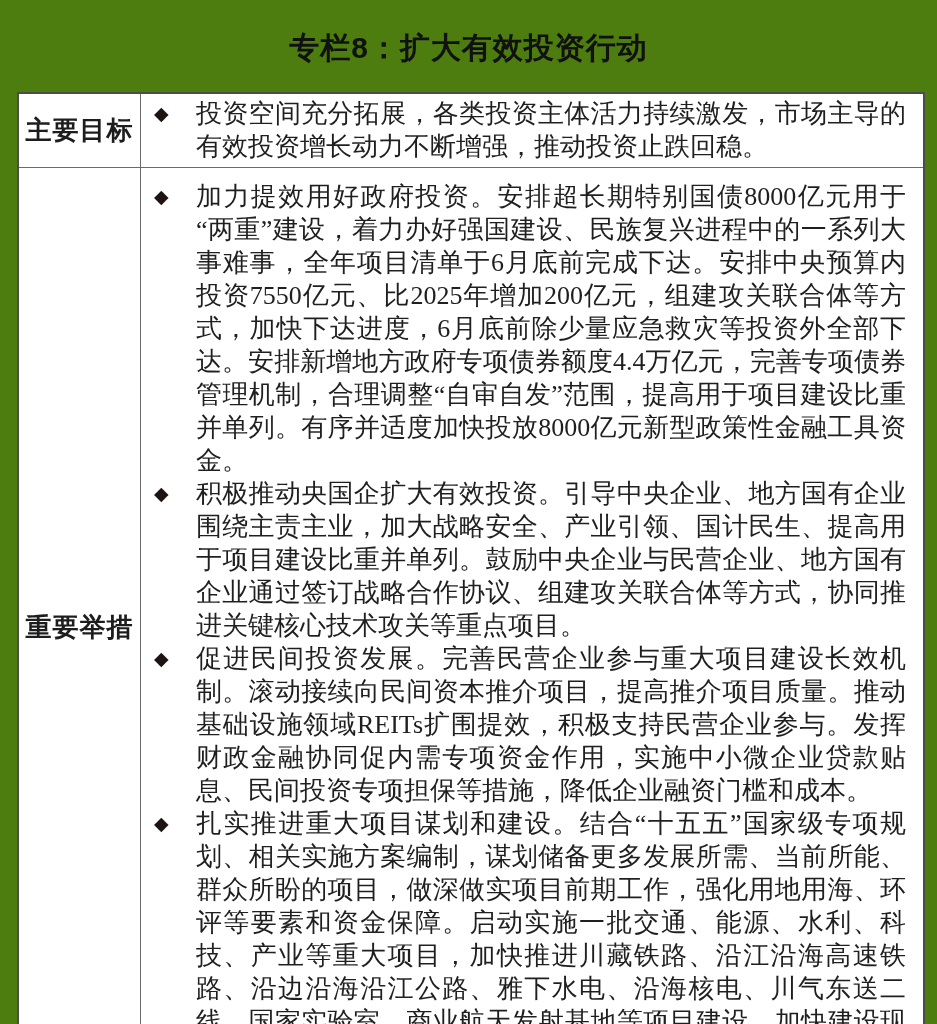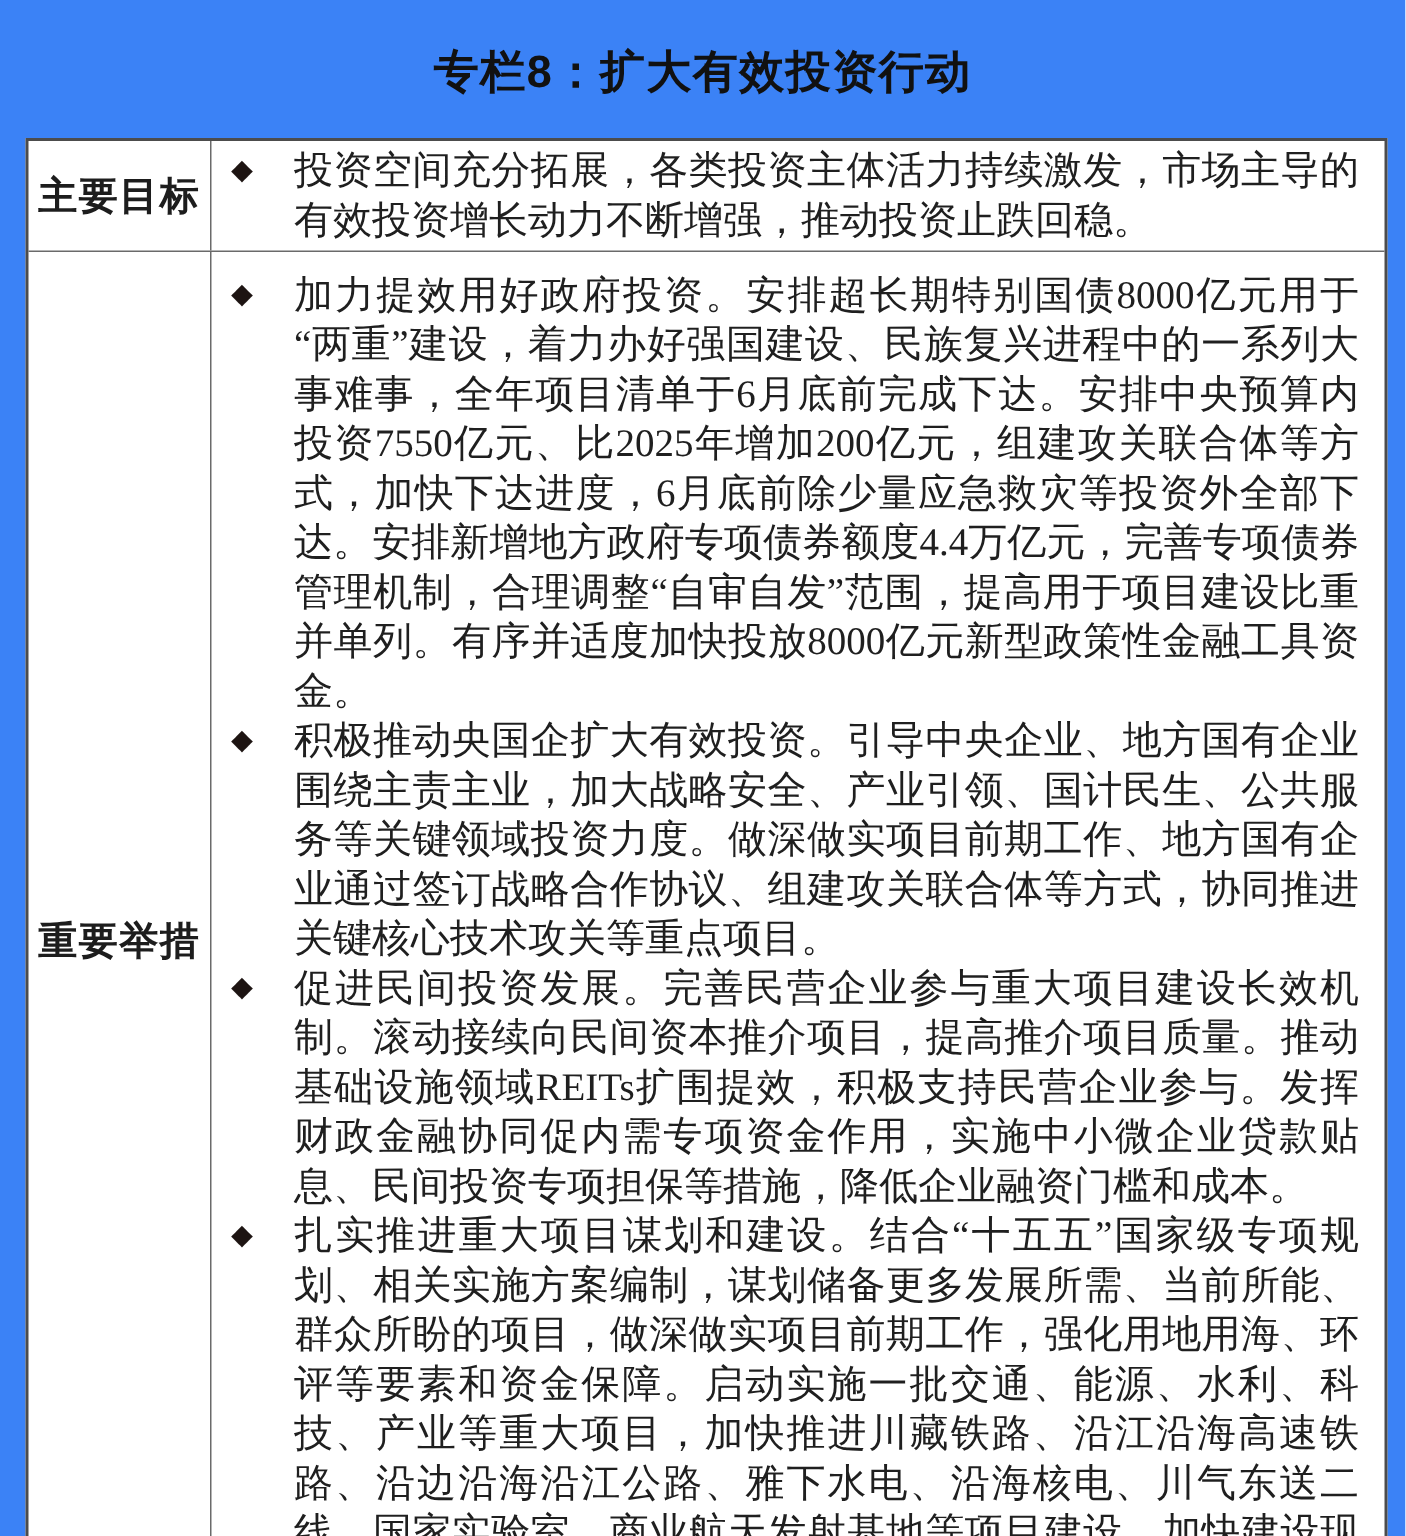--- a/index.html
+++ b/index.html
@@ -1,19 +1,19 @@
 <!DOCTYPE html>
 <html lang="zh"><head>
 <meta charset="utf-8">
 <style>
   html, body { margin:0; padding:0; background:#ffffff; }
   .page {
     position:relative;
     width:937px; height:1024px;
-    background:#3b82f6;
+    background:#4d7c0f;
     color:#1d1d1d;
     overflow:hidden;
     font-family:"Liberation Serif", serif;
   }
   .box-title {
     margin:0;
     padding-top:28px;
     text-align:center;
     font-family:"Liberation Sans", sans-serif;
     font-weight:700;
@@ -87,21 +87,21 @@
       <div class="th">重要举措</div>
       <div class="td">
 
         <div class="bullet">
           <span class="marker">◆</span>
           <p class="btext">加力提效用好政府投资。安排超长期特别国债8000亿元用于“两重”建设，着力办好强国建设、民族复兴进程中的一系列大事难事，全年项目清单于6月底前完成下达。安排中央预算内投资7550亿元、比2025年增加200亿元，组建攻关联合体等方式，加快下达进度，6月底前除少量应急救灾等投资外全部下达。安排新增地方政府专项债券额度4.4万亿元，完善专项债券管理机制，合理调整“自审自发”范围，提高用于项目建设比重并单列。有序并适度加快投放8000亿元新型政策性金融工具资金。</p>
         </div>
 
         <div class="bullet">
           <span class="marker">◆</span>
-          <p class="btext">积极推动央国企扩大有效投资。引导中央企业、地方国有企业围绕主责主业，加大战略安全、产业引领、国计民生、公共服务等关键领域投资力度。做深做实项目前期工作、地方国有企业通过签订战略合作协议、组建攻关联合体等方式，协同推进关键核心技术攻关等重点项目。</p>
+          <p class="btext">积极推动央国企扩大有效投资。引导中央企业、地方国有企业围绕主责主业，加大战略安全、产业引领、国计民生、提高用于项目建设比重并单列。鼓励中央企业与民营企业、地方国有企业通过签订战略合作协议、组建攻关联合体等方式，协同推进关键核心技术攻关等重点项目。</p>
         </div>
 
         <div class="bullet">
           <span class="marker">◆</span>
           <p class="btext">促进民间投资发展。完善民营企业参与重大项目建设长效机制。滚动接续向民间资本推介项目，提高推介项目质量。推动基础设施领域REITs扩围提效，积极支持民营企业参与。发挥财政金融协同促内需专项资金作用，实施中小微企业贷款贴息、民间投资专项担保等措施，降低企业融资门槛和成本。</p>
         </div>
 
         <div class="bullet">
           <span class="marker">◆</span>
           <p class="btext">扎实推进重大项目谋划和建设。结合“十五五”国家级专项规划、相关实施方案编制，谋划储备更多发展所需、当前所能、群众所盼的项目，做深做实项目前期工作，强化用地用海、环评等要素和资金保障。启动实施一批交通、能源、水利、科技、产业等重大项目，加快推进川藏铁路、沿江沿海高速铁路、沿边沿海沿江公路、雅下水电、沿海核电、川气东送二线、国家实验室、商业航天发射基地等项目建设，加快建设现代化水网。</p>

